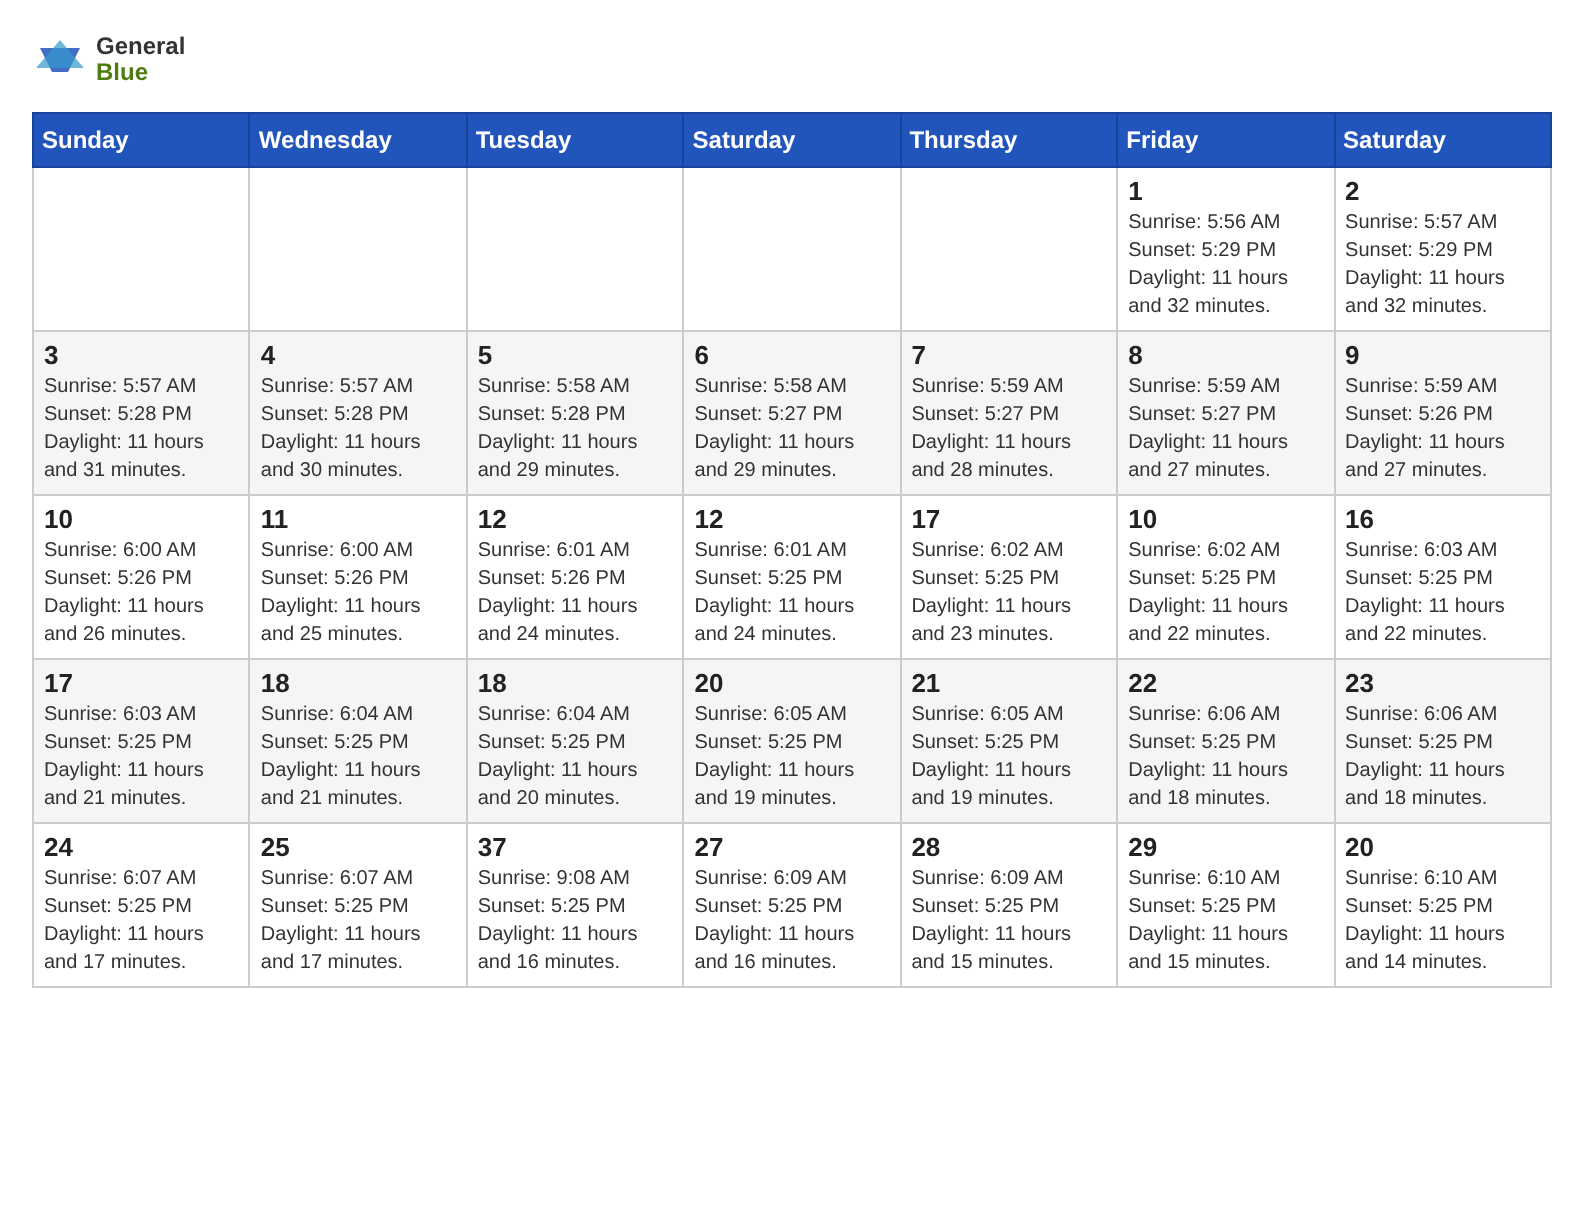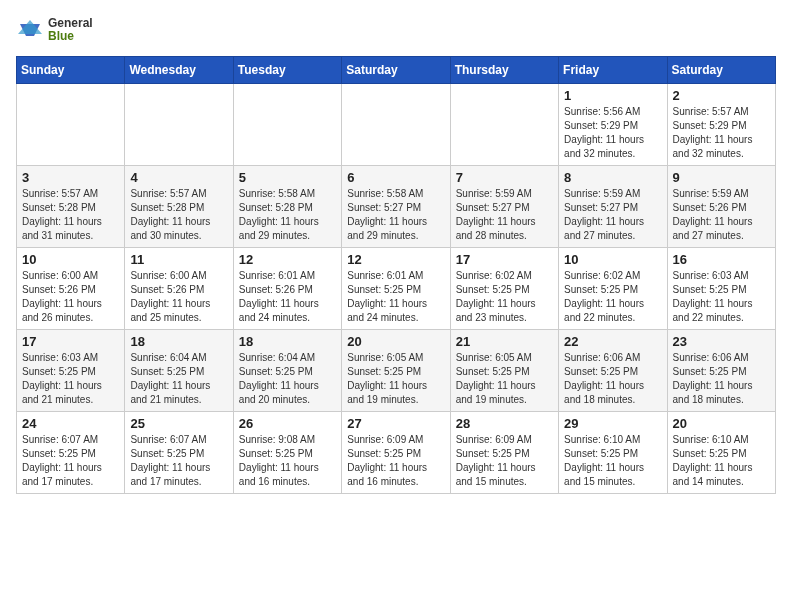--- a/index.html
+++ b/index.html
@@ -302,21 +302,21 @@
 and 17 minutes.</div>
         </td>
         <td>
           <span class="day-num">25</span>
           <div class="day-info" style="white-space: pre-line;">Sunrise: 6:07 AM
 Sunset: 5:25 PM
 Daylight: 11 hours
 and 17 minutes.</div>
         </td>
         <td>
-          <span class="day-num">26</span>
+          <span class="day-num">37</span>
           <div class="day-info" style="white-space: pre-line;">Sunrise: 9:08 AM
 Sunset: 5:25 PM
 Daylight: 11 hours
 and 16 minutes.</div>
         </td>
         <td>
           <span class="day-num">27</span>
           <div class="day-info" style="white-space: pre-line;">Sunrise: 6:09 AM
 Sunset: 5:25 PM
 Daylight: 11 hours

